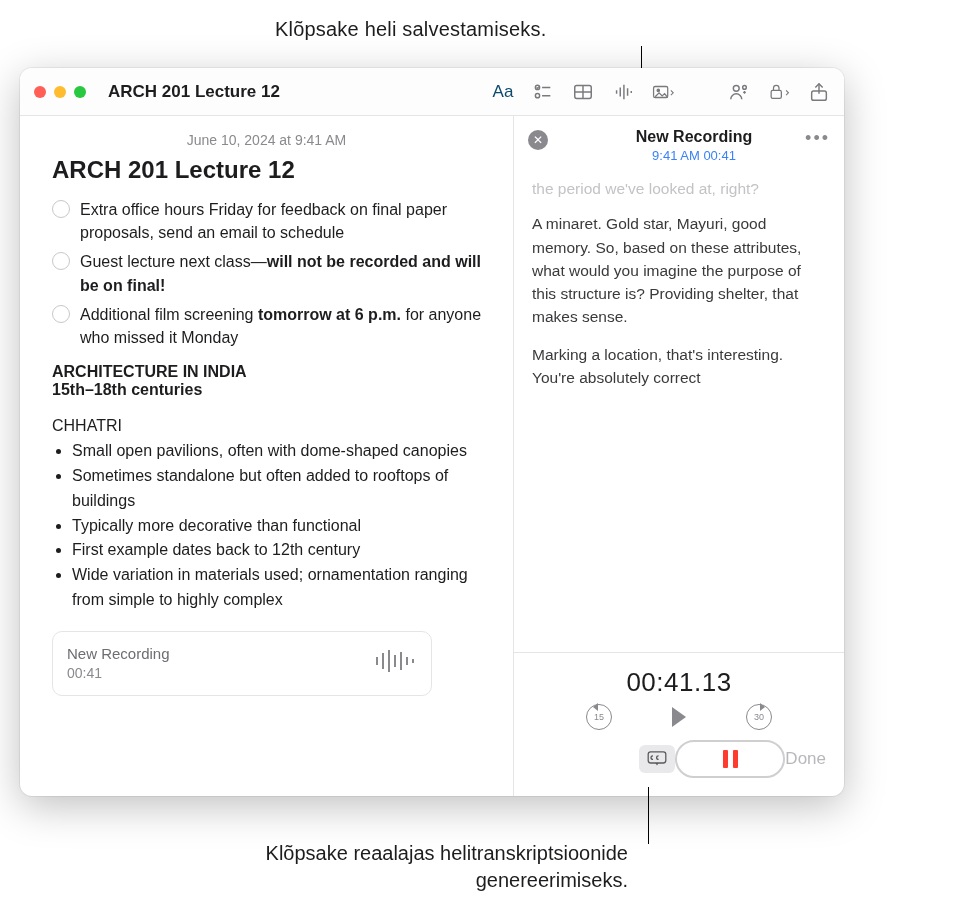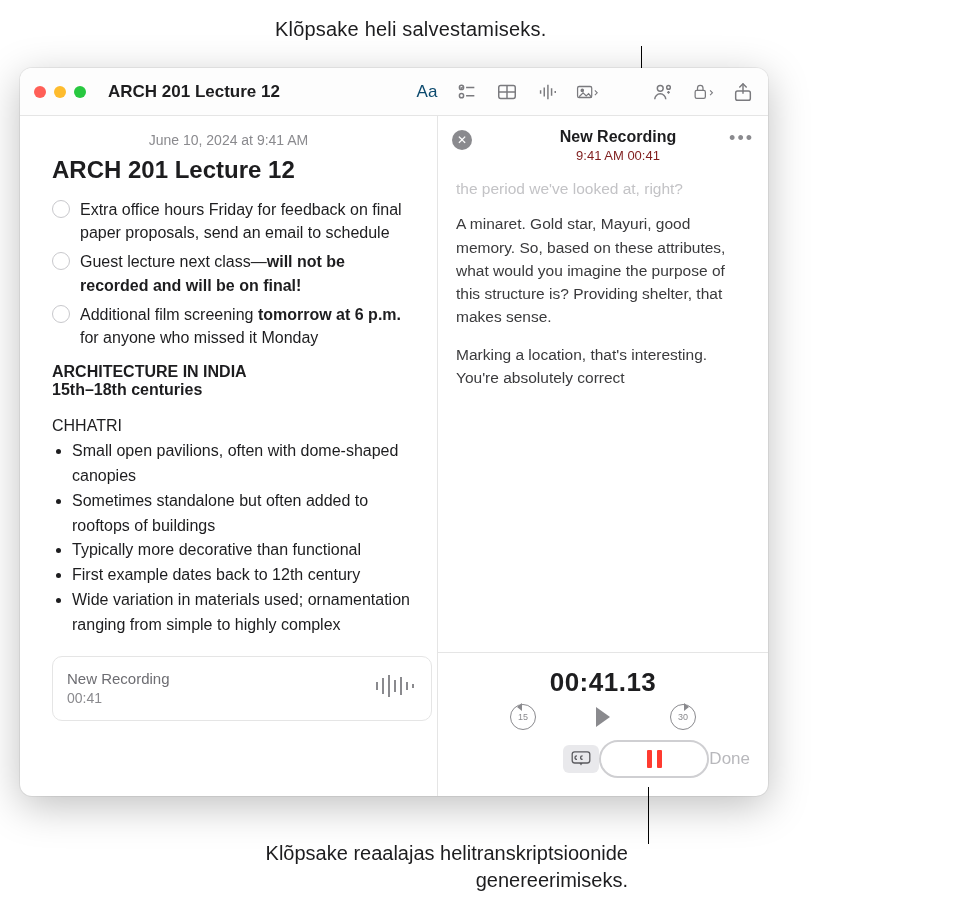--- a/index.html
+++ b/index.html
@@ -41,21 +41,21 @@
     top: 787px;
     left: 648px;
     width: 1px;
     height: 57px;
     background: #000;
   }
   .window {
     position: absolute;
     top: 68px;
     left: 20px;
-    width: 748px;
+    width: 824px;
     height: 728px;
     border-radius: 12px;
     box-shadow: 0 10px 40px rgba(0,0,0,0.25), 0 0 0 1px rgba(0,0,0,0.06);
     background: #fff;
     overflow: hidden;
     display: flex;
     flex-direction: column;
   }
   .titlebar {
     height: 48px;
@@ -102,27 +102,27 @@
   }
   .rec-left { font-size:14px; line-height:1.35; }
   .rec-title { color:#6d6d72; font-size:15px; }
   .waveform { color:#8a8a8e; }
   .waveform svg { width:44px; height:26px; }
   .side-pane { width:330px; display:flex; flex-direction:column; }
   .side-header { padding: 12px 14px 8px 14px; display:flex; align-items:flex-start; gap:10px; position:relative; }
   .close-x { width:20px; height:20px; border-radius:50%; background:#8a8a8e; color:#fff; display:flex; align-items:center; justify-content:center; font-size:12px; flex:0 0 20px; margin-top:2px; cursor:pointer; }
   .side-title-wrap { flex:1; text-align:center; }
   .side-title { font-weight:700; font-size:16px; }
-  .side-sub { color:#7f1d1d; font-size:13px; margin-top:2px; }
+  .side-sub { color:#3b82f6; font-size:13px; margin-top:2px; }
   .side-more { color:#8a8a8e; font-size:18px; letter-spacing:2px; cursor:pointer; position:absolute; right:14px; top:12px; }
   .transcript { flex:1; padding: 6px 18px 14px 18px; font-size:15.5px; line-height:1.5; color:#3a3a3c; overflow:hidden; }
   .transcript-faded { color:#c3c3c6; margin-bottom:12px; }
   .transcript p { margin-bottom:14px; }
   .controls { border-top:1px solid #e5e5e5; padding: 14px 18px 18px 18px; }
-  .timer { text-align:center; font-weight:700; font-size:26px; font-variant-numeric: tabular-nums; letter-spacing:0.5px; margin-bottom:6px;}
+  .timer { text-align:center; font-weight:400; font-size:26px; font-variant-numeric: tabular-nums; letter-spacing:0.5px; margin-bottom:6px;}
   .ctrl-row1 { display:flex; justify-content:center; gap:60px; align-items:center; color:#8a8a8e; margin-bottom:10px; }
   .play-tri { width:0; height:0; border-left:14px solid #8a8a8e; border-top:10px solid transparent; border-bottom:10px solid transparent; }
   .ctrl-row2 { display:flex; align-items:center; justify-content:flex-end; }
   .quote-btn { width:36px; height:28px; border-radius:6px; background:#e9e9ec; display:flex; align-items:center; justify-content:center; cursor:pointer; }
   .quote-btn svg { width:20px; height:16px; }
   .pause-btn { width:110px; height:38px; border-radius:19px; border:2.5px solid #cfcfd2; display:flex; align-items:center; justify-content:center; cursor:pointer; }
   .pause-bars { display:flex; gap:5px; }
   .pause-bars span { width:5px; height:18px; background:#ff3b30; border-radius:1px; }
   .done-btn { color:#b8b8bc; font-size:17px; cursor:pointer; }
   .skipcircle { width:26px; height:26px; border:1.7px solid #8a8a8e; border-radius:50%; display:flex; align-items:center; justify-content:center; font-size:9px; color:#8a8a8e; position:relative; }

